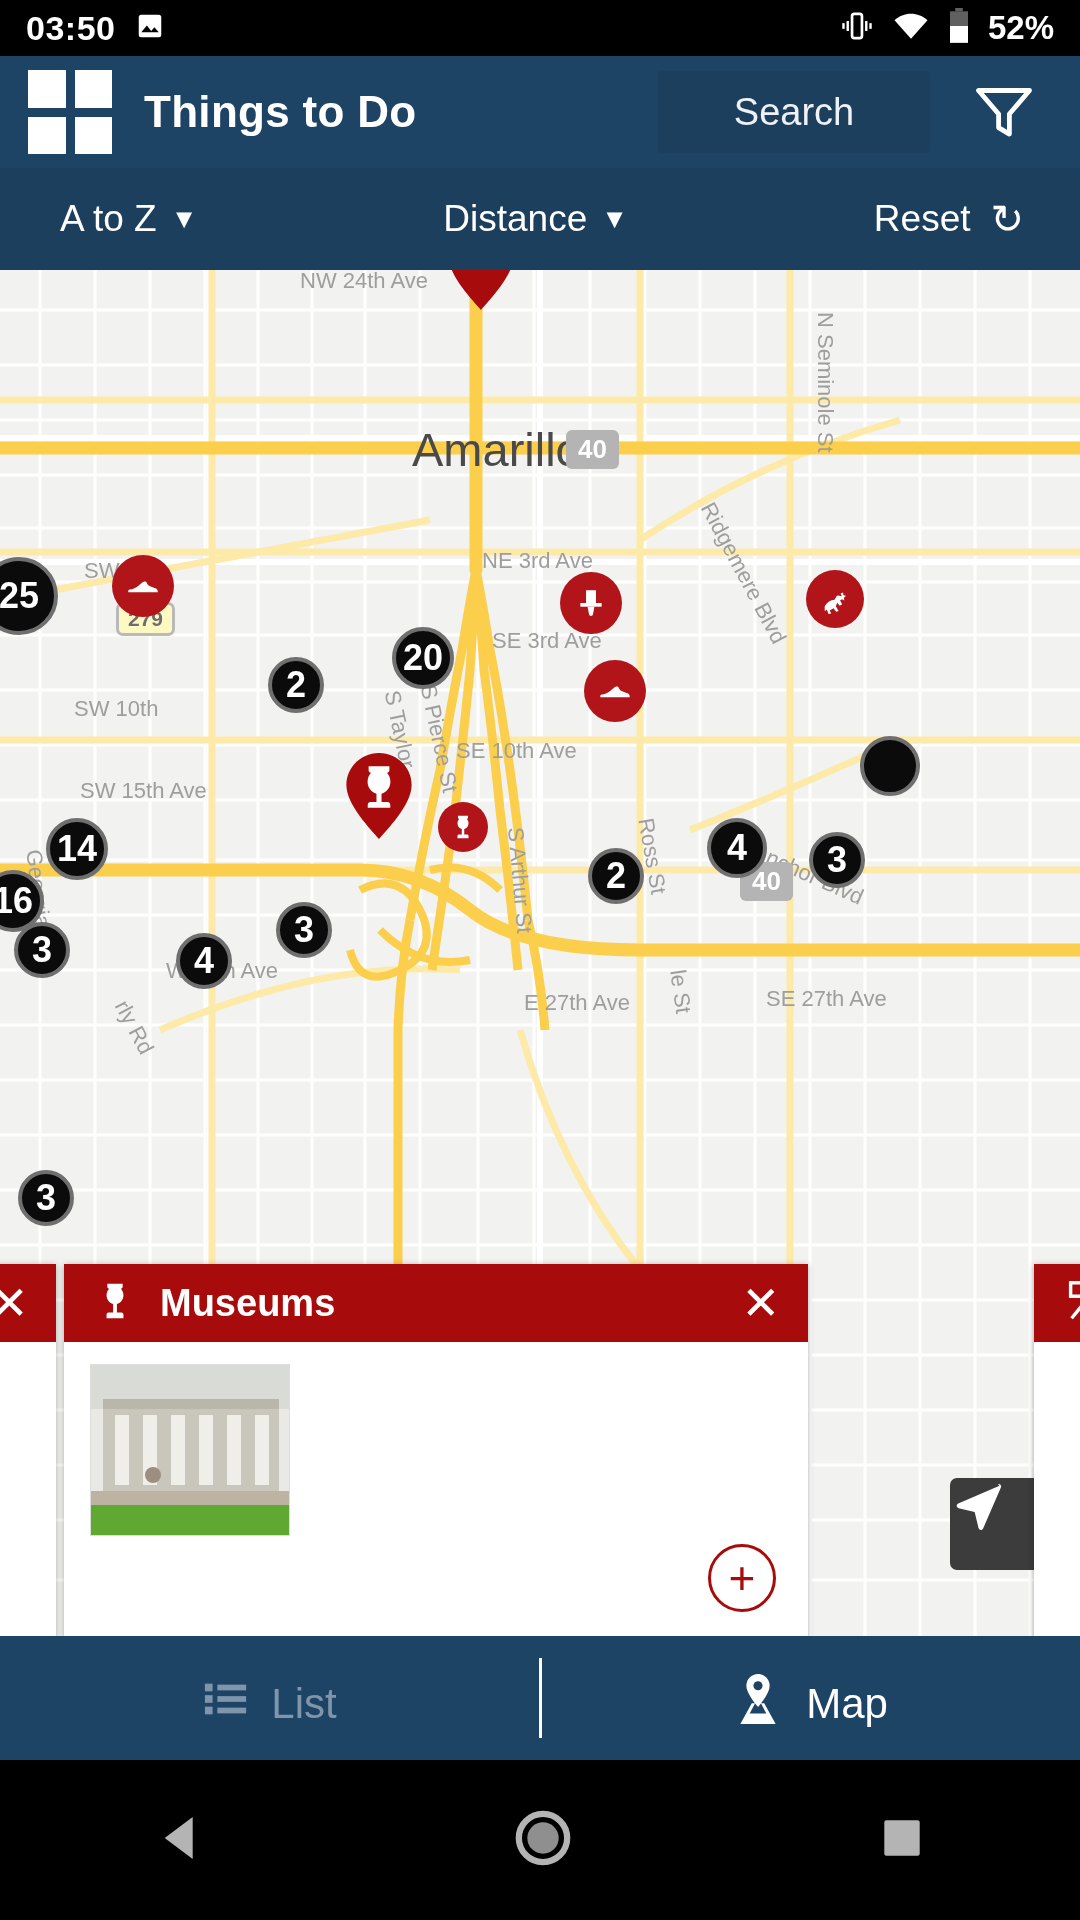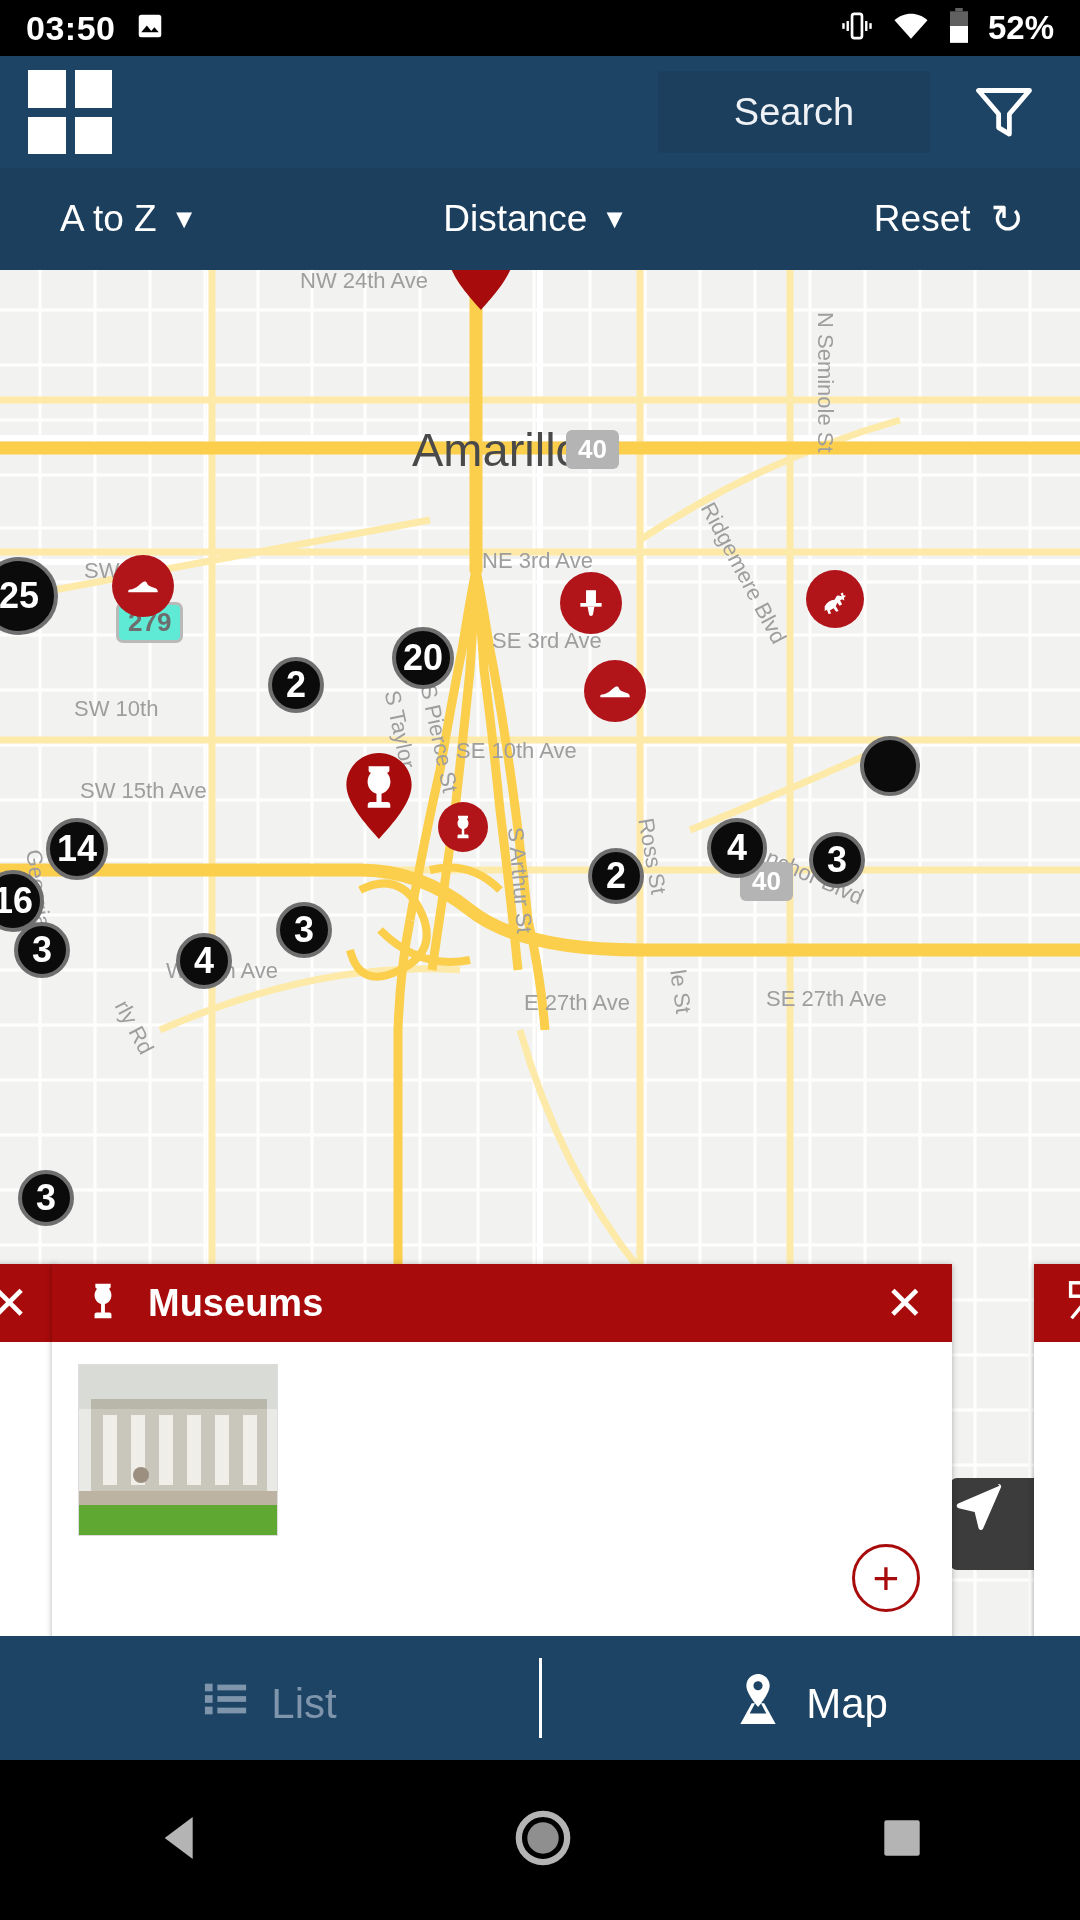--- a/index.html
+++ b/index.html
@@ -46,22 +46,22 @@
   
   .map { position:absolute; top:270px; left:0; width:1080px; height:1366px;
     background:#f2f2f0; overflow:hidden; }
   .map svg { position:absolute; top:0; left:0; }
 
   .maplabel { position:absolute; color:#9e9e9e; font-size:22px;
     white-space:nowrap; font-family:"Liberation Sans", sans-serif; }
   .citylabel { position:absolute; color:#4a4a4a; font-size:47px;
     white-space:nowrap; }
 
-  .shield { position:absolute; background:#5eead4; border:3px solid #b9b9b9;
-    border-radius:7px; color:#6d6d6d; font-size:26px; font-weight:bold;
+  .shield { position:absolute; background:#fef9c3; border:3px solid #b9b9b9;
+    border-radius:7px; color:#6d6d6d; font-size:21px; font-weight:bold;
     padding:2px 9px; }
   .shield40 { background:#b4b4b4; color:#fff; border:none; border-radius:6px;
     padding:4px 12px; font-size:26px; }
 
   .cluster { position:absolute; border-radius:50%; background:#0b0b0b;
     border:4px solid #6f6f6f; color:#fff; display:flex; align-items:center;
     justify-content:center; font-size:36px; font-weight:bold; }
 
   .circmark { position:absolute; border-radius:50%; background:#b1151a;
     display:flex; align-items:center; justify-content:center; }
@@ -86,21 +86,21 @@
   .card-row { display:flex; gap:28px; }
   .thumb { width:200px; height:172px; border:1px solid #ddd; overflow:hidden;
     position:relative; background:#cfd3cd; }
   .poi-name { font-size:40px; font-weight:bold; color:#161616; margin-top:8px; }
   .poi-addr { font-size:33px; color:#555; margin-top:22px; }
   .plusbtn { position:absolute; right:32px; bottom:26px; width:68px; height:68px;
     border:3px solid #a80b0b; border-radius:50%; display:flex;
     align-items:center; justify-content:center; color:#a80b0b; font-size:46px;
     line-height:1; }
 
-  .card-main { left:52px; top:0; width:900px; height:374px; }
+  .card-main { left:64px; top:0; width:744px; height:374px; }
   .card-left { left:-56px; top:0; width:112px; height:374px; }
   .card-right { left:1034px; top:0; width:160px; height:374px; }
 
   
   .bottomnav { position:absolute; top:1636px; left:0; width:1080px; height:135px;
     background:#1e4465; display:flex; }
   .navbtn { flex:1; display:flex; align-items:center; justify-content:center;
     gap:22px; }
   .navbtn.inactive { color:#7e95ab; }
   .navbtn.active { color:#fff; }
@@ -153,20 +153,21 @@
     </div>
   </div>
 
   <div class="appbar">
     <div class="grid-logo">
       <i></i>
         <i></i>
         <i></i>
         <i></i>
     </div>
+    <div class="app-title">Things to Do</div>
     <div class="search-box">
       <span>Search</span>
     </div>
     <div class="filter-icon">
       <svg width="68" height="68" viewBox="0 0 24 24">
         <path d="M3 4.4h18l-7.1 8.3v7.1l-3.8-2.3v-4.8z" fill="none" stroke="#fff" stroke-width="1.7" stroke-linejoin="round"></path>
       </svg>
     </div>
   </div>
 

